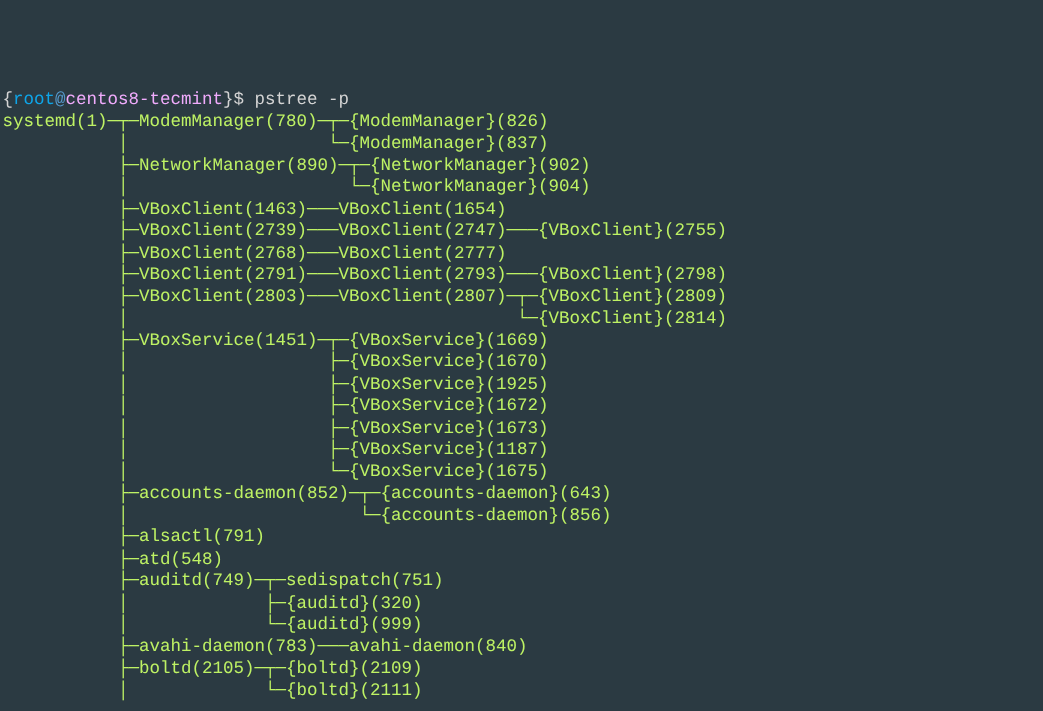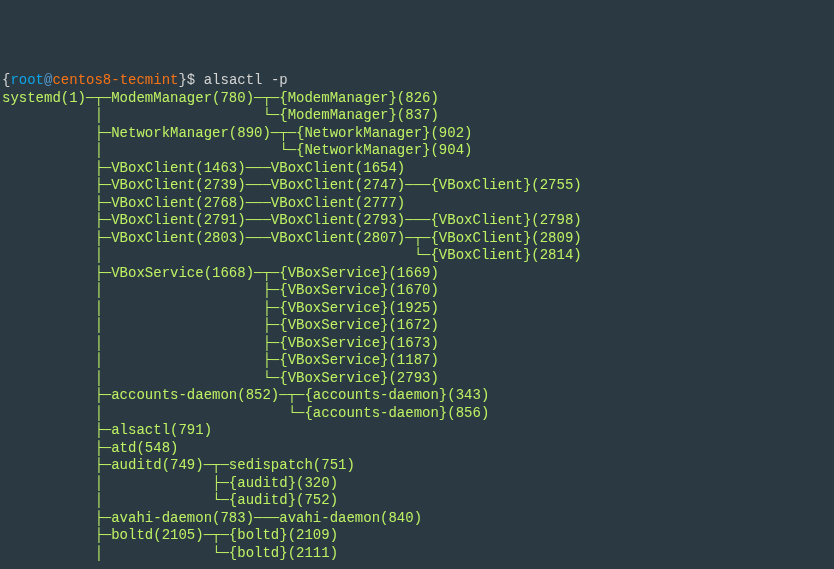--- a/index.html
+++ b/index.html
@@ -20,21 +20,21 @@
     .prompt-bracket {
       color: #d4d4d4;
     }
     .prompt-user {
       color: #0ea5e9;
     }
     .prompt-at {
       color: #5599cc;
     }
     .prompt-host {
-      color: #f97316;
+      color: #f0abfc;
       text-align: center;
     }
     .prompt-dollar {
       color: #d4d4d4;
     }
     .command {
       color: #d4d4d4;
     }
     .tree-line {
       color: #bef264;
@@ -42,44 +42,44 @@
     .terminal {
       width: 834px;
       height: 569px;
     }
   </style>
 </head>
 <body>
 
 
 
-<div class="terminal"><span><span class="prompt-bracket">{</span><span class="prompt-user">root</span><span class="prompt-at">@</span><span class="prompt-host">centos8-tecmint</span><span class="prompt-bracket">}</span><span class="prompt-dollar">$ </span><span class="command">alsactl -p</span></span>
+<div class="terminal"><span><span class="prompt-bracket">{</span><span class="prompt-user">root</span><span class="prompt-at">@</span><span class="prompt-host">centos8-tecmint</span><span class="prompt-bracket">}</span><span class="prompt-dollar">$ </span><span class="command">pstree -p</span></span>
 <span class="tree-line">systemd(1)─┬─ModemManager(780)─┬─{ModemManager}(826)</span>
 <span class="tree-line">           │                   └─{ModemManager}(837)</span>
 <span class="tree-line">           ├─NetworkManager(890)─┬─{NetworkManager}(902)</span>
 <span class="tree-line">           │                     └─{NetworkManager}(904)</span>
 <span class="tree-line">           ├─VBoxClient(1463)───VBoxClient(1654)</span>
 <span class="tree-line">           ├─VBoxClient(2739)───VBoxClient(2747)───{VBoxClient}(2755)</span>
 <span class="tree-line">           ├─VBoxClient(2768)───VBoxClient(2777)</span>
 <span class="tree-line">           ├─VBoxClient(2791)───VBoxClient(2793)───{VBoxClient}(2798)</span>
 <span class="tree-line">           ├─VBoxClient(2803)───VBoxClient(2807)─┬─{VBoxClient}(2809)</span>
 <span class="tree-line">           │                                     └─{VBoxClient}(2814)</span>
-<span class="tree-line">           ├─VBoxService(1668)─┬─{VBoxService}(1669)</span>
+<span class="tree-line">           ├─VBoxService(1451)─┬─{VBoxService}(1669)</span>
 <span class="tree-line">           │                   ├─{VBoxService}(1670)</span>
 <span class="tree-line">           │                   ├─{VBoxService}(1925)</span>
 <span class="tree-line">           │                   ├─{VBoxService}(1672)</span>
 <span class="tree-line">           │                   ├─{VBoxService}(1673)</span>
 <span class="tree-line">           │                   ├─{VBoxService}(1187)</span>
-<span class="tree-line">           │                   └─{VBoxService}(2793)</span>
-<span class="tree-line">           ├─accounts-daemon(852)─┬─{accounts-daemon}(343)</span>
+<span class="tree-line">           │                   └─{VBoxService}(1675)</span>
+<span class="tree-line">           ├─accounts-daemon(852)─┬─{accounts-daemon}(643)</span>
 <span class="tree-line">           │                      └─{accounts-daemon}(856)</span>
 <span class="tree-line">           ├─alsactl(791)</span>
 <span class="tree-line">           ├─atd(548)</span>
 <span class="tree-line">           ├─auditd(749)─┬─sedispatch(751)</span>
 <span class="tree-line">           │             ├─{auditd}(320)</span>
-<span class="tree-line">           │             └─{auditd}(752)</span>
+<span class="tree-line">           │             └─{auditd}(999)</span>
 <span class="tree-line">           ├─avahi-daemon(783)───avahi-daemon(840)</span>
 <span class="tree-line">           ├─boltd(2105)─┬─{boltd}(2109)</span>
 <span class="tree-line">           │             └─{boltd}(2111)</span>
 </div>
 
 
 
 
 </body></html>

